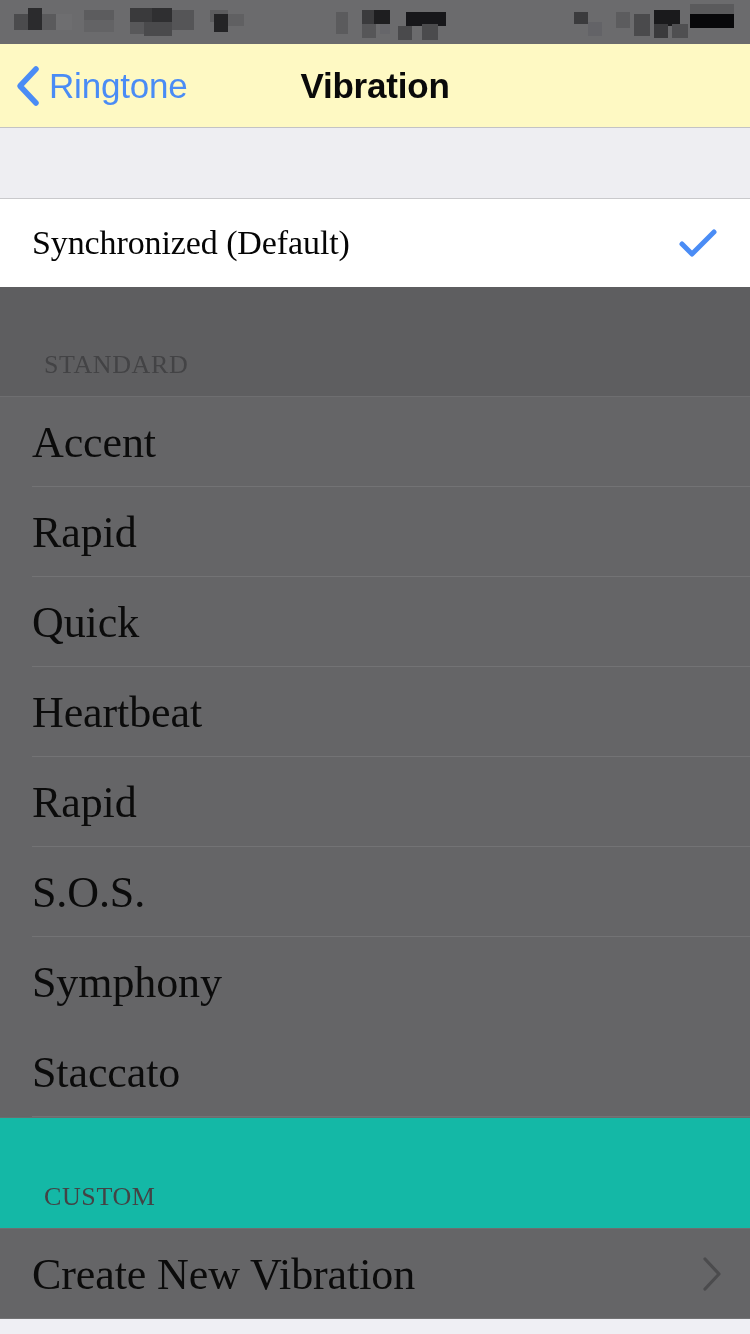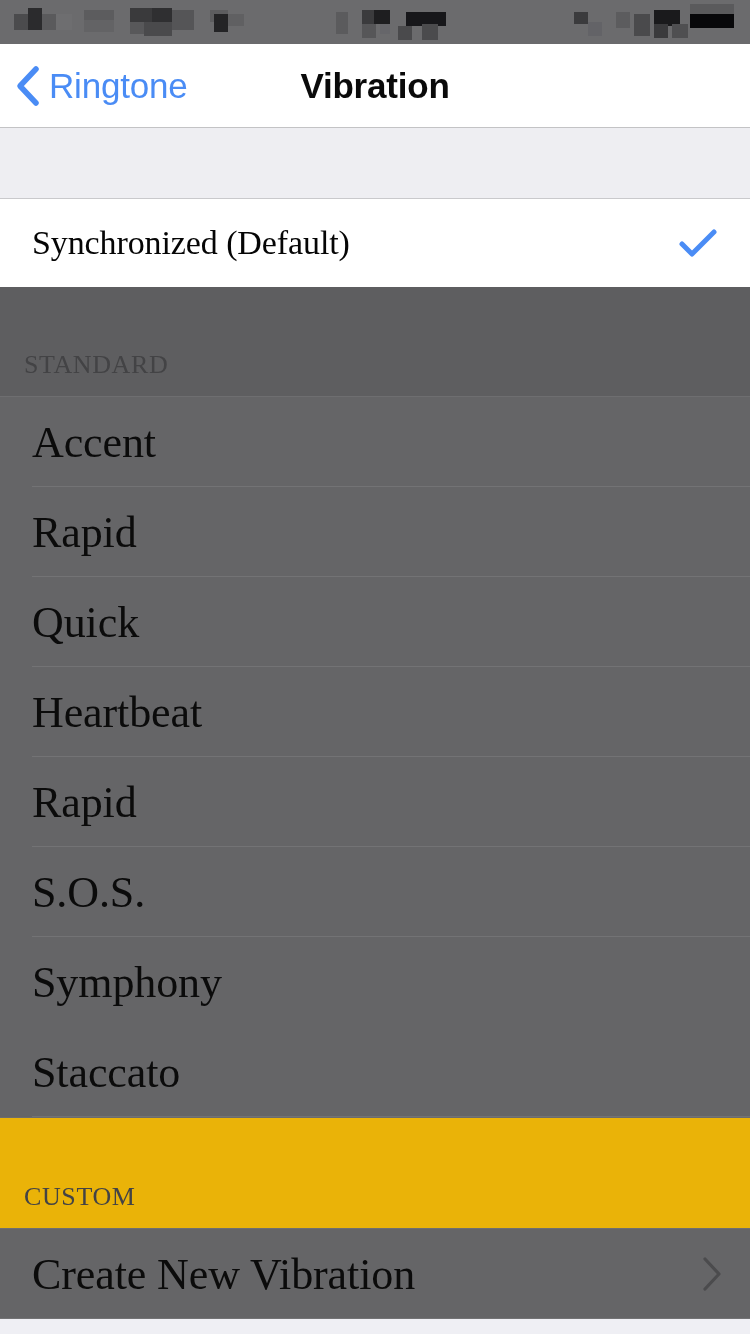--- a/index.html
+++ b/index.html
@@ -23,21 +23,21 @@
   }
   .sb-group{ position:absolute; top:0; height:44px; display:flex; align-items:center; }
   .sb-left{ left:14px; }
   .sb-center{ left:336px; }
   .sb-right{ left:570px; }
 
   
   .nav-bar{
     position:relative;
     height:84px; width:750px;
-    background:#ffffff;
+    background:#fef9c3;
     border-bottom:1px solid #c3c3c5;
     display:flex; align-items:center;
   }
   .nav-back{
     position:absolute; left:16px;
     display:flex; align-items:center;
     cursor:pointer; height:60px;
     padding-right:10px;
   }
   .chev-back{
@@ -99,21 +99,21 @@
 
   .section-header{
     height:110px;
     display:flex;
     align-items:flex-end;
     padding-bottom:16px;
     background:#5e5e60;
     border-bottom:1px solid #6e6e70;
   }
   .section-header-label{
-    margin-left:24px;
+    margin-left:44px;
     font-size:26px;
     color:#434345;
     letter-spacing:0.6px;
   }
 
   .row{
     position:relative;
     height:90px; width:100%;
     background:#656567;
     display:flex; align-items:center;
@@ -127,21 +127,21 @@
   }
   .row .sep{
     position:absolute;
     left:32px; right:0; bottom:0;
     height:1px;
     background:#737375;
   }
 
   .section-header.custom{
     height:112px;
-    background:#eab308;
+    background:#14b8a6;
     border-top:1px solid #6c6c6e;
     border-bottom:1px solid #6e6e70;
   }
 
   .row.create{
     background:#656567;
   }
   .row.create .sep{ display:block; left:0; }
   .chev-right{
     position:absolute;

